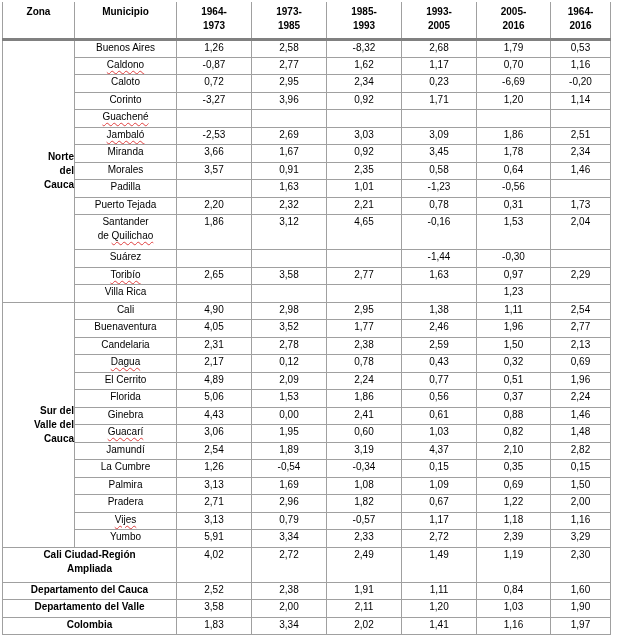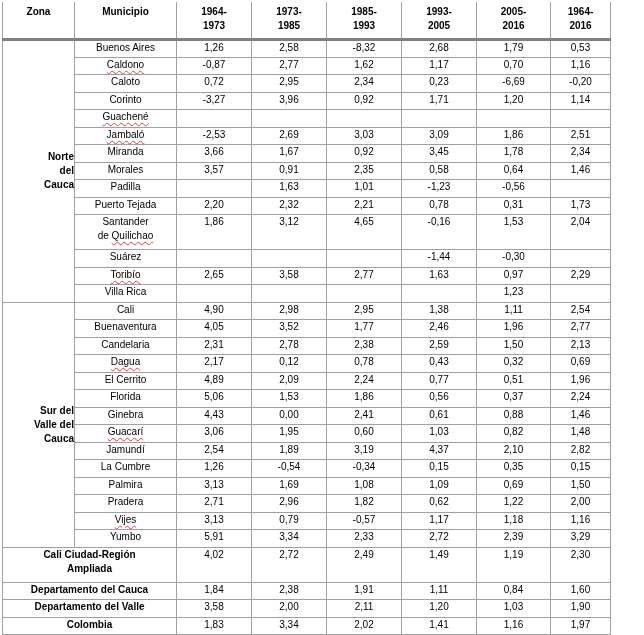--- a/index.html
+++ b/index.html
@@ -268,21 +268,21 @@
         <td>1,08</td>
         <td>1,09</td>
         <td>0,69</td>
         <td>1,50</td>
       </tr>
       <tr>
         <td><span>Pradera</span></td>
         <td>2,71</td>
         <td>2,96</td>
         <td>1,82</td>
-        <td>0,62</td>
+        <td>0,67</td>
         <td>1,22</td>
         <td>2,00</td>
       </tr>
       <tr>
         <td><span class="wavy">Vijes</span></td>
         <td>3,13</td>
         <td>0,79</td>
         <td>-0,57</td>
         <td>1,17</td>
         <td>1,18</td>
@@ -301,21 +301,21 @@
         <td class="agg" colspan="2"><span>Cali Ciudad-Región</span><br><span>Ampliada</span></td>
         <td>4,02</td>
         <td>2,72</td>
         <td>2,49</td>
         <td>1,49</td>
         <td>1,19</td>
         <td>2,30</td>
       </tr>
       <tr>
         <td class="agg" colspan="2">Departamento del Cauca</td>
-        <td>1,84</td>
+        <td>2,52</td>
         <td>2,38</td>
         <td>1,91</td>
         <td>1,11</td>
         <td>0,84</td>
         <td>1,60</td>
       </tr>
       <tr>
         <td class="agg" colspan="2">Departamento del Valle</td>
         <td>3,58</td>
         <td>2,00</td>

